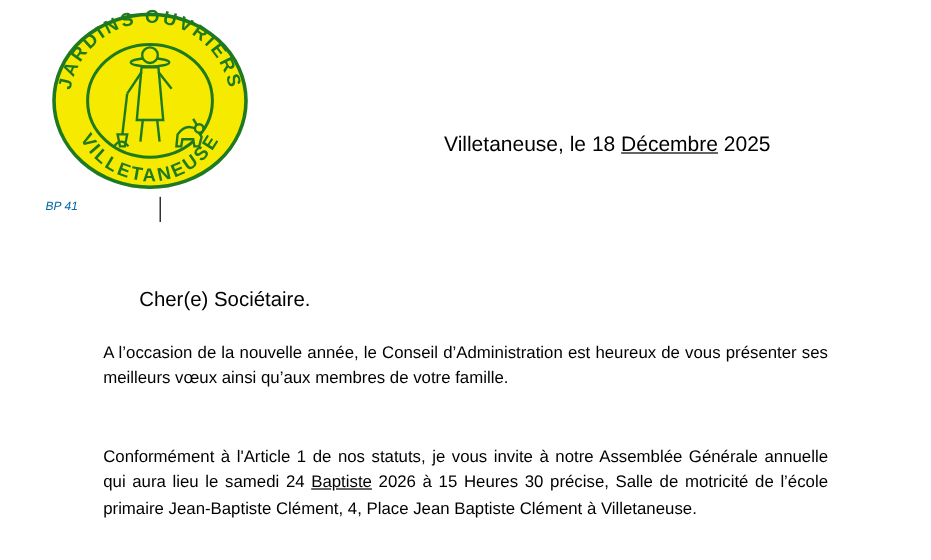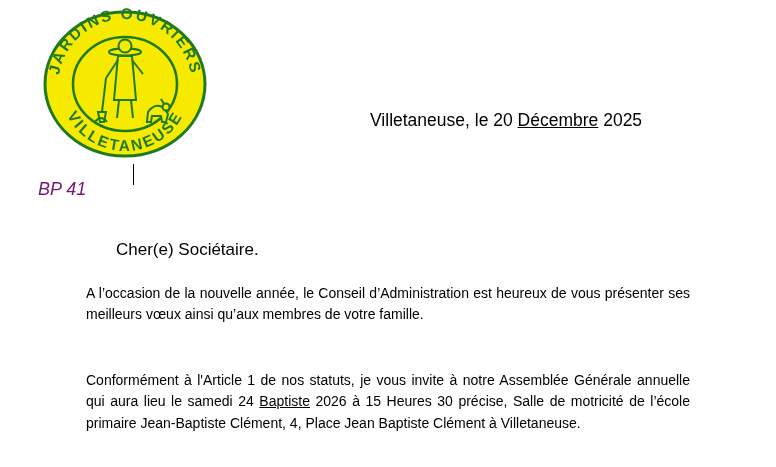--- a/index.html
+++ b/index.html
@@ -23,25 +23,25 @@
     top: 8px;
     width: 170px;
     height: 152px;
   }
   .logo-wrap svg { display: block; }
 
   
   .address {
     position: absolute;
     left: 38px;
-    top: 176px;
+    top: 166px;
     font-family: "Liberation Sans", sans-serif;
     font-style: italic;
-    font-size: 18px;
-    color: #701a75;
+    font-size: 10px;
+    color: #0369a1;
     line-height: 1.45;
     white-space: nowrap;
   }
   .address .line2 { text-decoration: underline; }
 
   
   .caret-mark {
     position: absolute;
     left: 133px;
     top: 164px;
@@ -133,21 +133,21 @@
     </text>
   </svg>
 </div>
 
 <div class="caret-mark"></div>
 <div class="address">
   <div>BP 41</div>
 </div>
 
 <div class="dateline">
-  <span>Villetaneuse, le </span><span>20 </span><span class="u">Décembre</span><span> 2025</span>
+  <span>Villetaneuse, le </span><span>18 </span><span class="u">Décembre</span><span> 2025</span>
 </div>
 
 <div class="salutation">Cher(e) Sociétaire.</div>
 
 <div class="para p1">
   <span>A l’occasion de la nouvelle année, le Conseil d’Administration est heureux de vous présenter ses meilleurs vœux ainsi qu’aux membres de votre famille.</span>
 </div>
 
 <div class="para p2">
   <span>Conformément à l'Article 1 de nos statuts, je vous invite à notre Assemblée Générale annuelle qui aura lieu le </span><b>samedi 24 </b><b class="u">Baptiste</b><b> 2026 à 15 Heures 30 précise</b><span>, Salle de motricité de l’école primaire Jean-Baptiste Clément, 4, Place Jean Baptiste Clément à Villetaneuse.</span>

